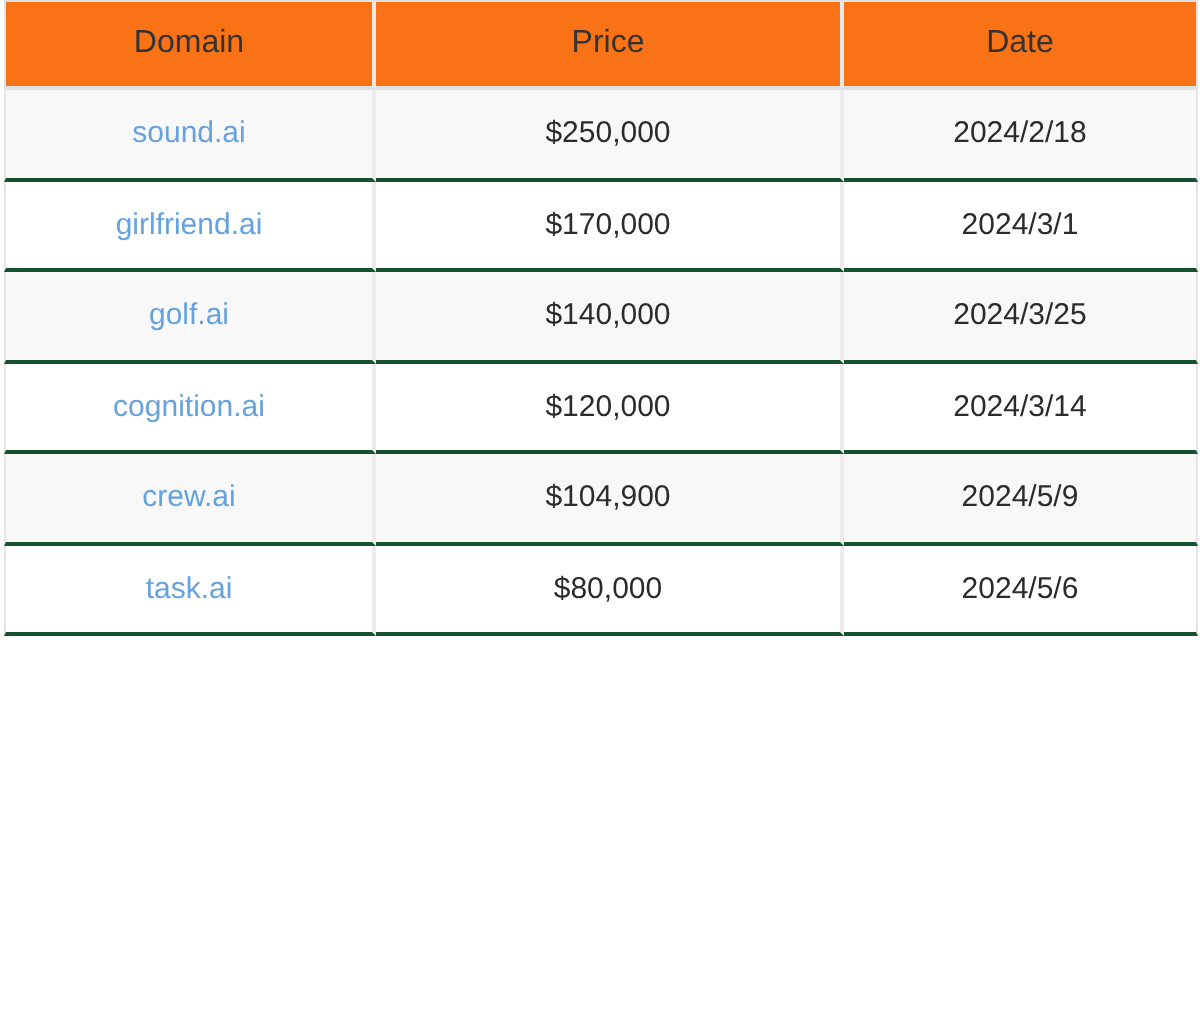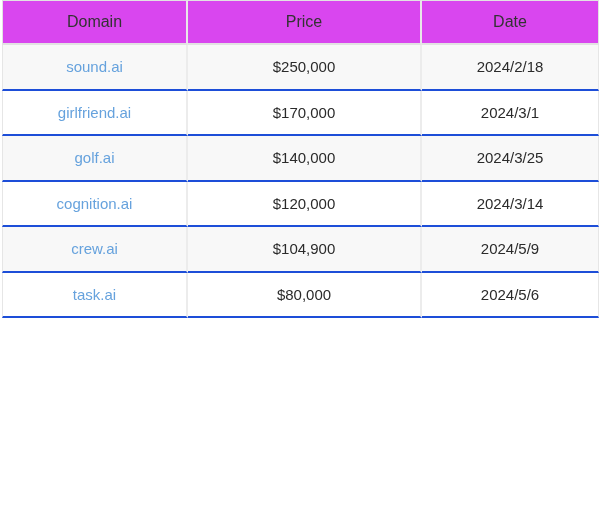--- a/index.html
+++ b/index.html
@@ -29,21 +29,21 @@
     margin: 0 0 0 2px;
     table-layout: fixed;
   }
 
   table.domain-table col.col-domain { width: 186px; }
   table.domain-table col.col-price  { width: 234px; }
   table.domain-table col.col-date   { width: 177px; }
 
   table.domain-table thead th {
     height: 45px;
-    background: #d946ef;
+    background: #f97316;
     color: #333333;
     font-size: 16px;
     font-weight: normal;
     text-align: center;
     vertical-align: middle;
     border-top: 1px solid #e2e2e2;
     border-bottom: 2px solid #e2e2e2;
     border-right: 2px solid #e8e8e8;
     padding: 0 6px;
     box-sizing: border-box;
@@ -54,21 +54,21 @@
   table.domain-table thead th:last-child {
     border-right: 1px solid #e2e2e2;
   }
 
   table.domain-table tbody td {
     height: 45.5px;
     font-size: 15px;
     text-align: center;
     vertical-align: middle;
     color: #2b2b2b;
-    border-bottom: 2px solid #1d4ed8;
+    border-bottom: 2px solid #14532d;
     border-right: 2px solid #ececec;
     padding: 0 6px;
     box-sizing: border-box;
     white-space: nowrap;
     overflow: hidden;
   }
   table.domain-table tbody td:first-child {
     border-left: 1px solid #e6e6e6;
   }
   table.domain-table tbody td:last-child {

